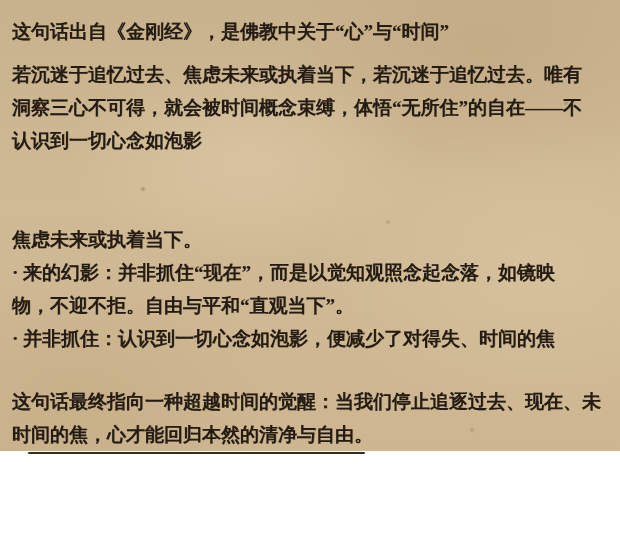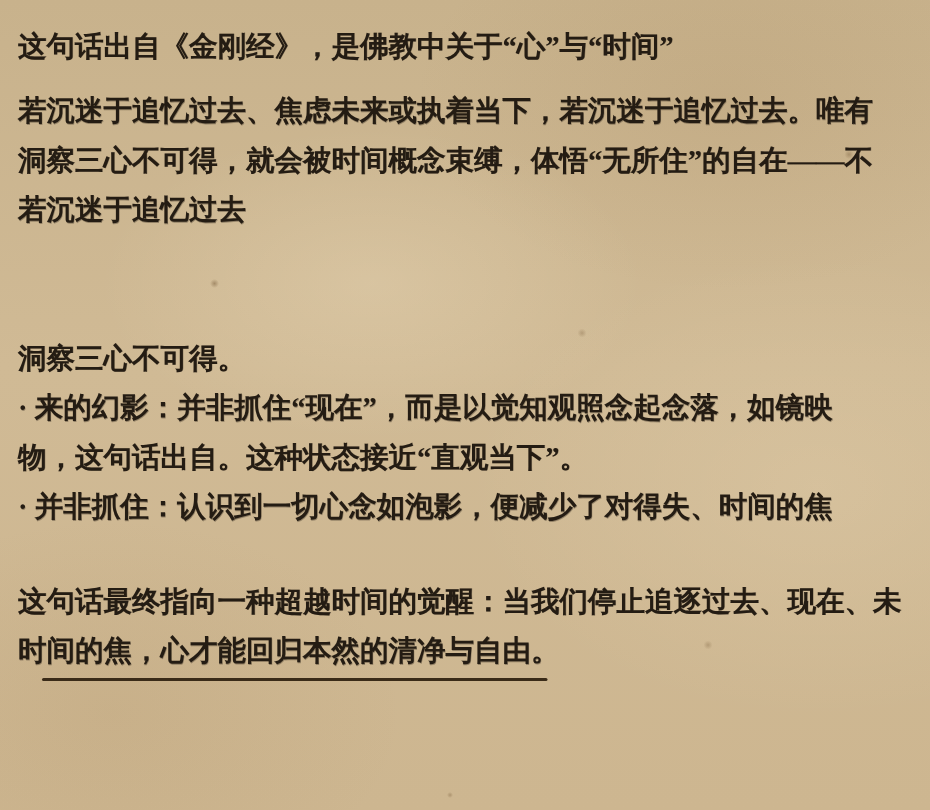--- a/index.html
+++ b/index.html
@@ -5,21 +5,21 @@
     html, body {
       margin: 0;
       padding: 0;
       width: 620px;
       height: 540px;
       overflow: hidden;
     }
     .page {
       position: relative;
       width: 620px;
-      height: 540px;
+      height: 451px;
       background-color: #cbb490;
       
       background-image:
         radial-gradient(circle 2px at 143px 189px, rgba(110,82,48,0.45), transparent 3px),
         radial-gradient(circle 2px at 566px 103px, rgba(110,82,48,0.35), transparent 3px),
         radial-gradient(circle 2px at 388px 222px, rgba(110,82,48,0.30), transparent 3px),
         radial-gradient(circle 1px at 86px  342px, rgba(110,82,48,0.35), transparent 2px),
         radial-gradient(circle 2px at 472px 430px, rgba(110,82,48,0.30), transparent 3px),
         radial-gradient(circle 1px at 300px 530px, rgba(110,82,48,0.35), transparent 2px),
         radial-gradient(ellipse 280px 160px at 40% 35%, rgba(255,242,214,0.20), transparent 65%),
@@ -63,27 +63,27 @@
 <div class="page">
   <div class="content">
 
     <div class="para para-intro">
       <div class="line">这句话出自《金刚经》，是佛教中关于“心”与“时间”</div>
     </div>
 
     <div class="para para-overview">
       <div class="line">若沉迷于追忆过去、焦虑未来或执着当下，若沉迷于追忆过去。唯有</div>
       <div class="line">洞察三心不可得，就会被时间概念束缚，体悟“无所住”的自在——不</div>
-      <div class="line">若沉迷于追忆过去</div>
+      <div class="line">认识到一切心念如泡影</div>
     </div>
 
     <div class="para para-bullets">
-      <div class="line">洞察三心不可得。</div>
+      <div class="line">焦虑未来或执着当下。</div>
       <div class="line">· 来的幻影：并非抓住“现在”，而是以觉知观照念起念落，如镜映</div>
-      <div class="line">物，这句话出自。这种状态接近“直观当下”。</div>
+      <div class="line">物，不迎不拒。自由与平和“直观当下”。</div>
       <div class="line">· 并非抓住：认识到一切心念如泡影，便减少了对得失、时间的焦</div>
     </div>
 
     <div class="para para-conclusion">
       <div class="line">这句话最终指向一种超越时间的觉醒：当我们停止追逐过去、现在、未</div>
       <div class="line">时间的焦，心才能回归本然的清净与自由。</div>
     </div>
 
     <div class="divider"></div>
 

